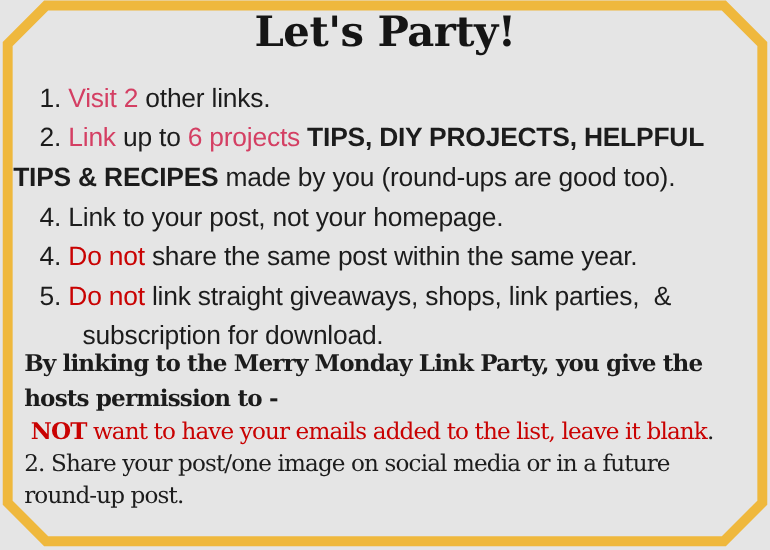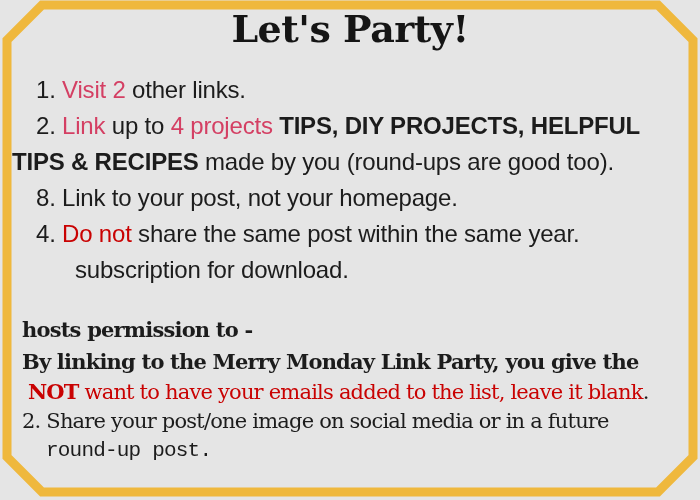--- a/index.html
+++ b/index.html
@@ -62,51 +62,52 @@
     line-height: 29px;
     letter-spacing: -0.8px;
     color: var(--text-black, #1c1c1c);
   }
   .line { white-space: pre; }
   
   .ind-num   { padding-left: 36px; }
   .ind-flush { padding-left: 12px; }
   .ind-deep  { padding-left: 52px; margin-left: 23px; }
   .ind-base  { padding-left: 22px; }
-  .ind-inner { padding-left: 46px; font-family: Liberation Mono, monospace; }
+  .ind-inner { padding-left: 22px; }
   
   .seg-plain    { }
   .seg-pink     { color: var(--pink, #d43f63); }
   .seg-red      { color: var(--red, #c90202); }
   .seg-bold     { font-weight: 700; }
   .seg-red-bold { color: var(--red, #c90202); font-weight: 700; }
 </style>
 </head>
 <body>
 
 <div class="canvas">
 
   <svg class="frame" width="700" height="500" viewBox="0 0 700 500" aria-hidden="true">
     <path d="M42 5 L658 5 L693 40 L693 457 L658 492 L42 492 L7 457 L7 40 Z" fill="none" stroke-width="9" stroke-linejoin="miter" stroke="#EFB83D"></path>
   </svg>
 
   <h1 class="title">Let's Party!</h1>
 
   <div class="rules-list">
       <div class="line ind-num"><span class="seg-plain">1. </span><span class="seg-pink">Visit 2</span><span class="seg-plain"> other links.</span></div>
-      <div class="line ind-num"><span class="seg-plain">2. </span><span class="seg-pink">Link</span><span class="seg-plain"> up to </span><span class="seg-pink">4 projects</span><span class="seg-plain"> </span><span class="seg-bold">TIPS, DIY PROJECTS, HELPFUL</span></div>
+      <div class="line ind-num"><span class="seg-plain">2. </span><span class="seg-pink">Link</span><span class="seg-plain"> up to </span><span class="seg-pink">6 projects</span><span class="seg-plain"> </span><span class="seg-bold">TIPS, DIY PROJECTS, HELPFUL</span></div>
       <div class="line ind-flush"><span class="seg-bold">TIPS &amp; RECIPES</span><span class="seg-plain"> made by you (round-ups are good too).</span></div>
-      <div class="line ind-num"><span class="seg-plain">8. Link to your post, not your homepage.</span></div>
+      <div class="line ind-num"><span class="seg-plain">4. Link to your post, not your homepage.</span></div>
       <div class="line ind-num"><span class="seg-plain">4. </span><span class="seg-red">Do not</span><span class="seg-plain"> share the same post within the same year.</span></div>
+      <div class="line ind-num"><span class="seg-plain">5. </span><span class="seg-red">Do not</span><span class="seg-plain"> link straight giveaways, shops, link parties,  &amp;</span></div>
       <div class="line ind-deep"><span class="seg-plain">subscription for download.</span></div>
     </div>
 
   <div class="permission-intro">
+      <div class="line ind-base"><span class="seg-bold">By linking to the Merry Monday Link Party, you give the</span></div>
       <div class="line ind-base"><span class="seg-bold">hosts permission to -</span></div>
-      <div class="line ind-base"><span class="seg-bold">By linking to the Merry Monday Link Party, you give the</span></div>
     </div>
 
   <div class="permission-list">
       <div class="line ind-base"><span class="seg-plain"> </span><span class="seg-red-bold">NOT</span><span class="seg-red"> want to have your emails added to the list, leave it blank</span><span class="seg-plain">.</span></div>
       <div class="line ind-base"><span class="seg-plain">2. Share your post/one image on social media or in a future</span></div>
       <div class="line ind-inner"><span class="seg-plain">round-up post.</span></div>
     </div>
 
 </div>
 

